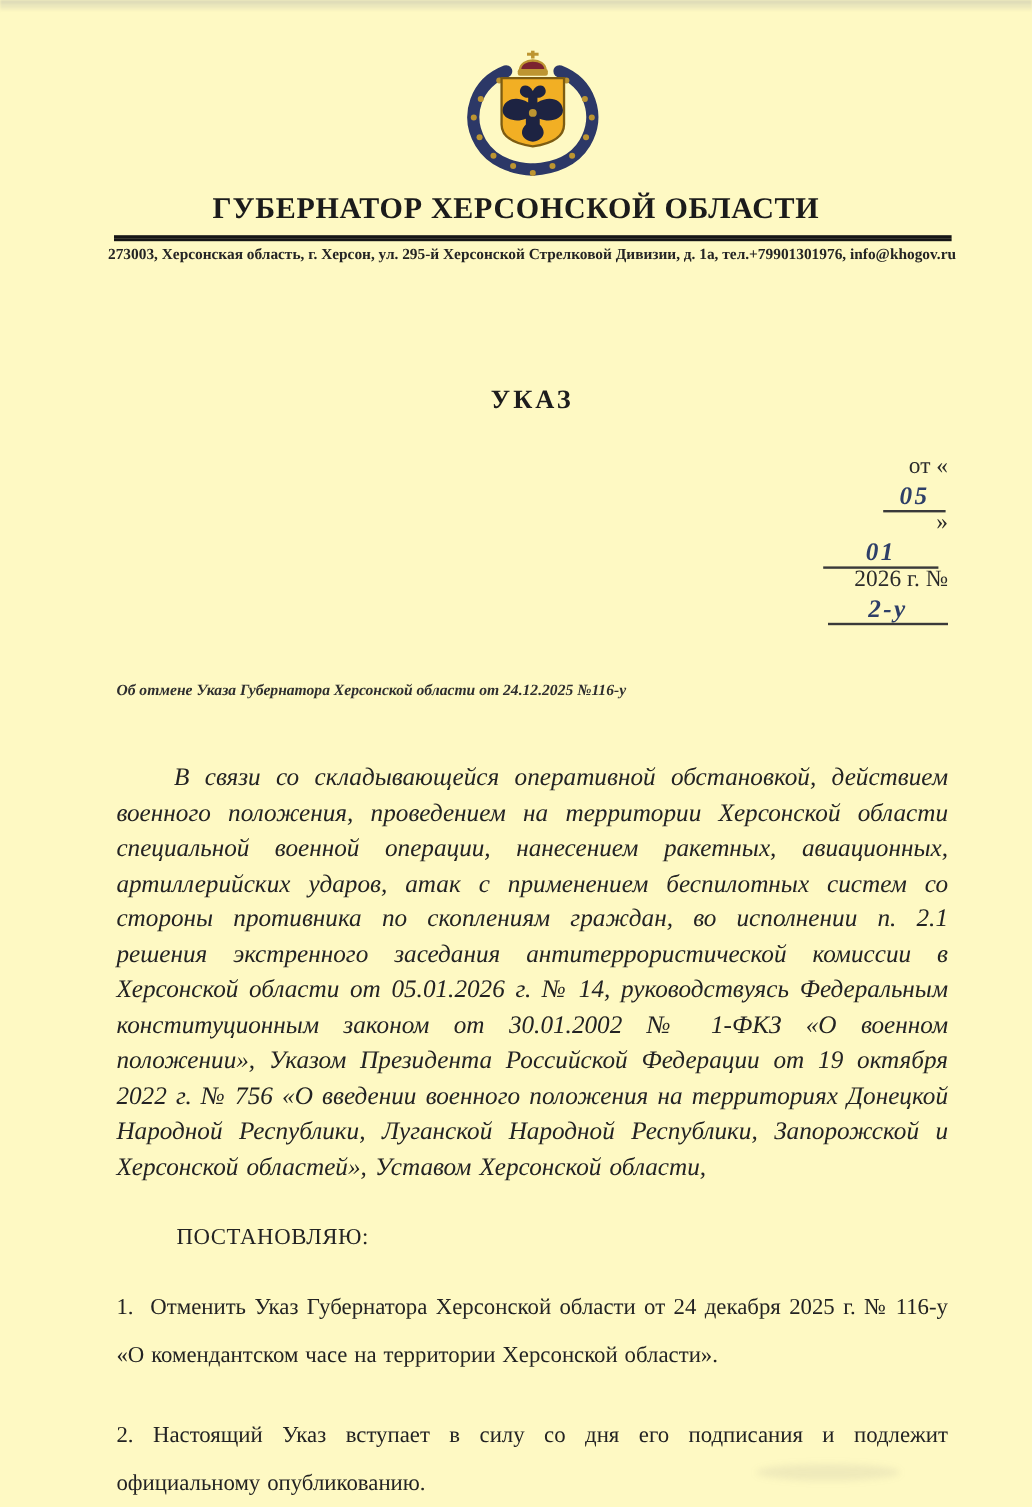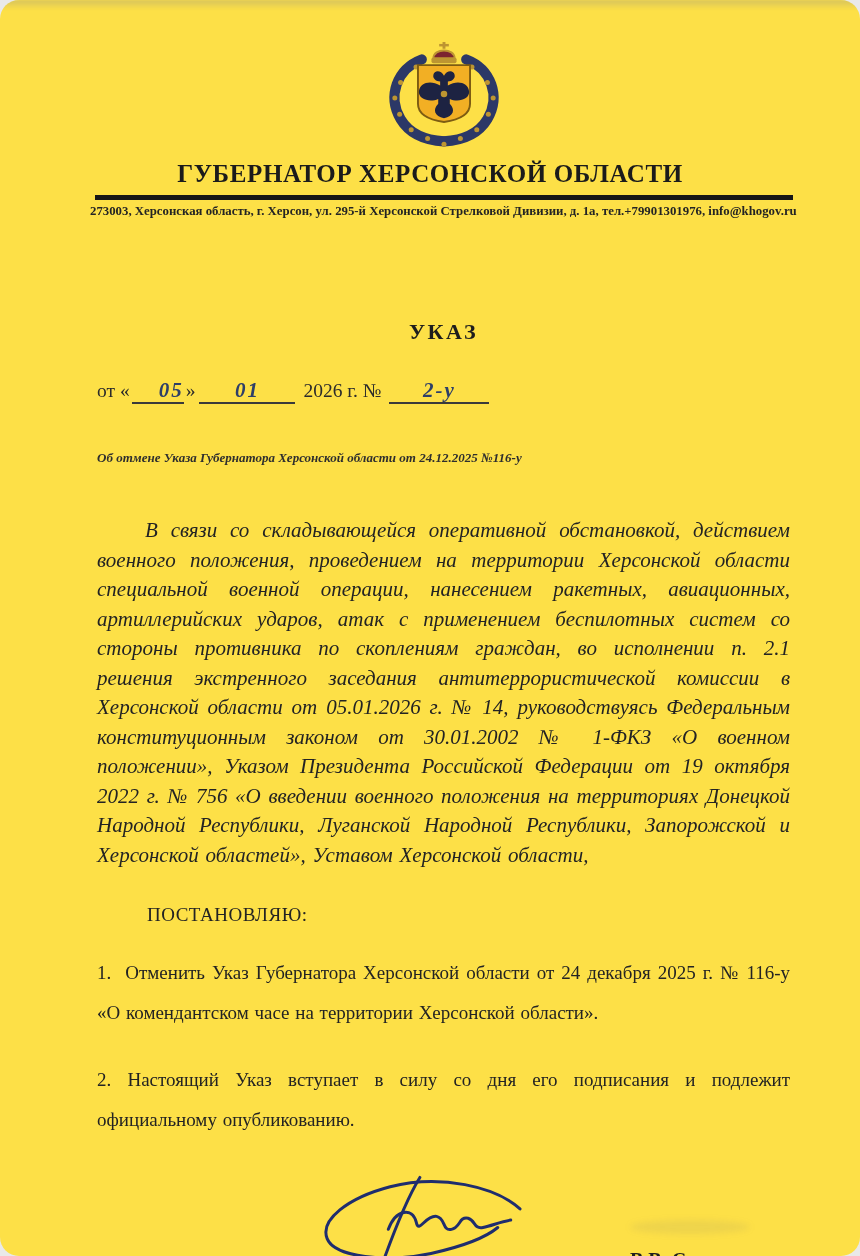--- a/index.html
+++ b/index.html
@@ -4,24 +4,23 @@
 <style>
   * { margin: 0; padding: 0; box-sizing: border-box; }
   html, body { background: #e9e9e9; }
   body { font-family: "Liberation Serif", serif; }
 
   .page {
     position: relative;
     width: 860px;
     height: 1256px;
     margin: 0 auto;
-    background: #fde047;
+    background: #fef9c3;
     color: #262626;
     overflow: hidden;
-    border-radius: 19px;
   }
 
   .scan-smudge-top {
     position: absolute;
     top: 0; left: 0; right: 0;
     height: 10px;
     background: linear-gradient(to bottom, rgba(120,125,150,0.28), rgba(120,125,150,0.0));
     filter: blur(1px);
     pointer-events: none;
   }
@@ -72,35 +71,36 @@
     letter-spacing: 2.5px;
     color: #1d1d1d;
   }
 
   .date-line {
     margin-top: 32px;
     font-size: 19.5px;
     color: #2b2b2b;
     display: flex;
     align-items: flex-end;
+    flex-direction: column;
   }
   .fill-slot {
     display: inline-block;
     border-bottom: 2px solid #3a3a3a;
     text-align: center;
     font-family: "Liberation Serif", serif;
     font-style: italic;
     font-weight: bold;
     font-size: 21px;
     letter-spacing: 2px;
     color: #2e3f68;
     transform: translateY(2px);
     line-height: 1.1;
   }
-  .slot-day   { width: 52px;  margin: 0 2px; text-align: right; }
+  .slot-day   { width: 52px;  margin: 0 2px; }
   .slot-month { width: 96px;  margin: 0 8px 0 4px; }
   .slot-num   { width: 100px; margin-left: 8px; }
   .date-static { white-space: pre; }
 
   .subject {
     margin-top: 46px;
     width: 445px;
     font-style: italic;
     font-weight: bold;
     font-size: 13px;

